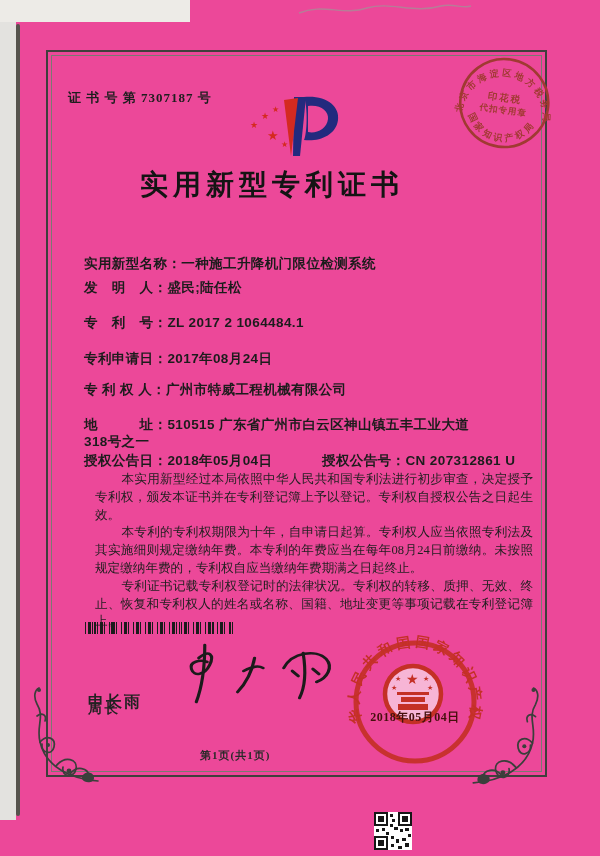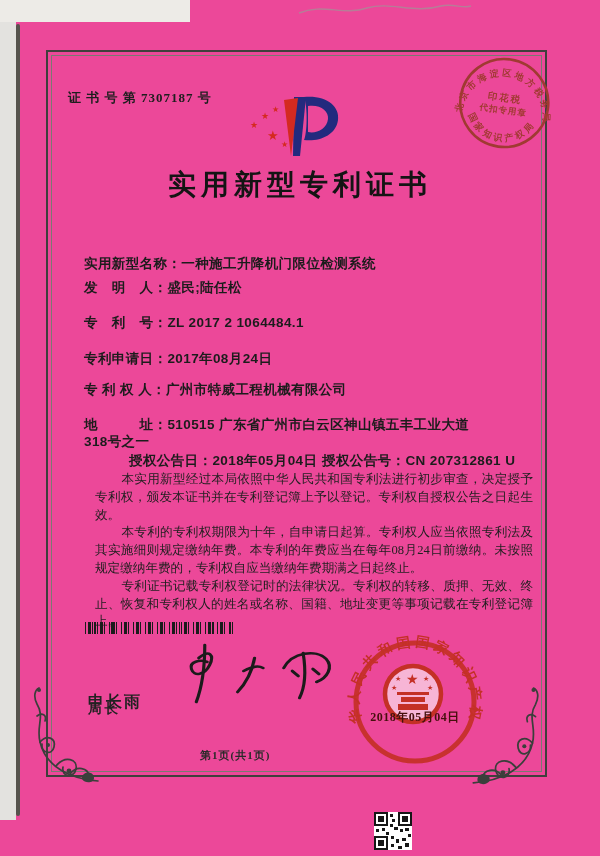--- a/index.html
+++ b/index.html
@@ -12,33 +12,33 @@
   .scan-left-line  { position:absolute; left:16px; top:24px; width:4px; height:792px; background:#56534d; border-radius:2px; }
   .scan-top-blur   { position:absolute; left:0; top:0; width:190px; height:22px; background:#edebe7; }
 
   
   .frame-outer { position:absolute; left:46px; top:50px; width:501px; height:727px; border:2px solid #3f3f3c; }
   .frame-inner { position:absolute; left:3px; top:3px; right:3px; bottom:3px; border:1px solid #7b7872; }
 
   .cert-number { position:absolute; left:68px; top:89px; font-size:13px; font-weight:700; color:#1e1e1e; letter-spacing:1px; }
 
   .logo { position:absolute; left:250px; top:94px; }
-  .title { position:absolute; left:0; top:166px; width:600px; text-align:center; font-size:28px; font-weight:700;
+  .title { position:absolute; left:0; top:166px; width:544px; text-align:center; font-size:28px; font-weight:700;
            color:#141414; letter-spacing:5px; }
 
   .field { position:absolute; left:84px; font-family:"Liberation Sans","DejaVu Sans",sans-serif;
            font-weight:700; font-size:13.5px; color:#1c1c1c; letter-spacing:0.4px; }
   .field .value { font-weight:700; }
   #field-name       { top:243px;margin-top:12px; }
   #field-inventor   { top:279px; }
   #field-patent-no  { top:314px; }
   #field-filing     { top:350px; }
   #field-patentee   { top:381px; }
   #field-address    { top:416px; width:404px; line-height:17px; }
-  #field-grant-date { top:452px;margin-left:45px; }
+  #field-grant-date { top:452px; }
   #field-grant-no   { top:452px; left:322px; }
 
   .body-text { position:absolute; left:83px; top:471px; width:438px;margin-left:12px; }
   .body-text p { font-size:12.6px; line-height:17.8px; color:#1f1f1f; text-indent:2.1em;
                  text-align:justify; font-weight:500; }
 
   .barcode { position:absolute; left:85px; top:622px; width:148px; height:12px;
     background:
       repeating-linear-gradient(90deg,#1b1b1b 0 1.5px,transparent 1.5px 3.5px,#1b1b1b 3.5px 6px,transparent 6px 7px,#1b1b1b 7px 8px,transparent 8px 12px),
       repeating-linear-gradient(90deg,transparent 0 9px,#1b1b1b 9px 10.5px,transparent 10.5px 17px);

